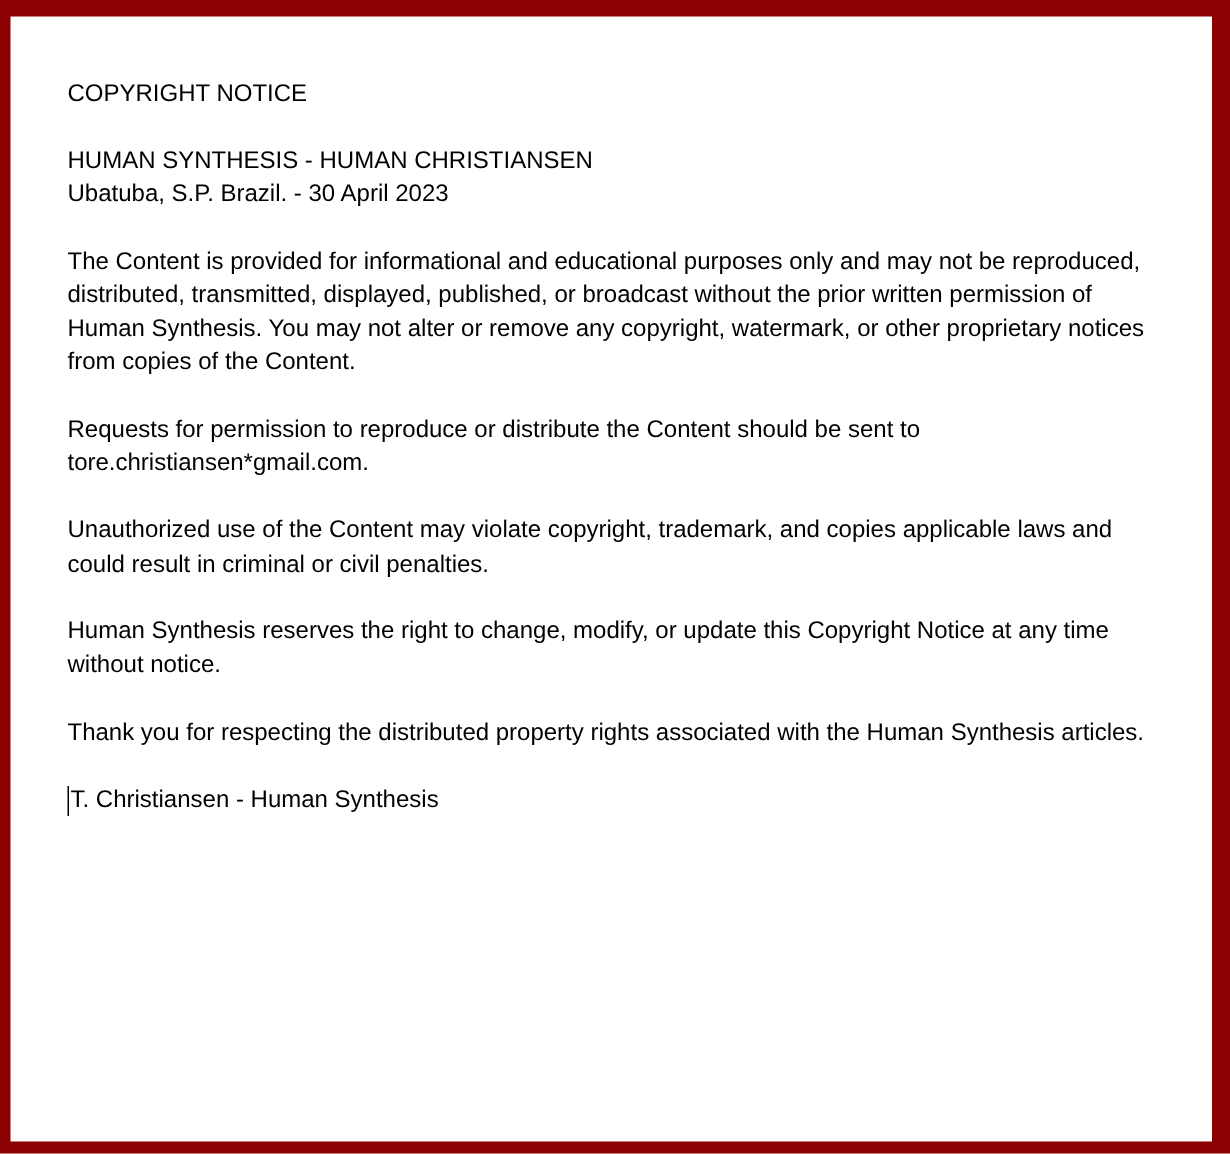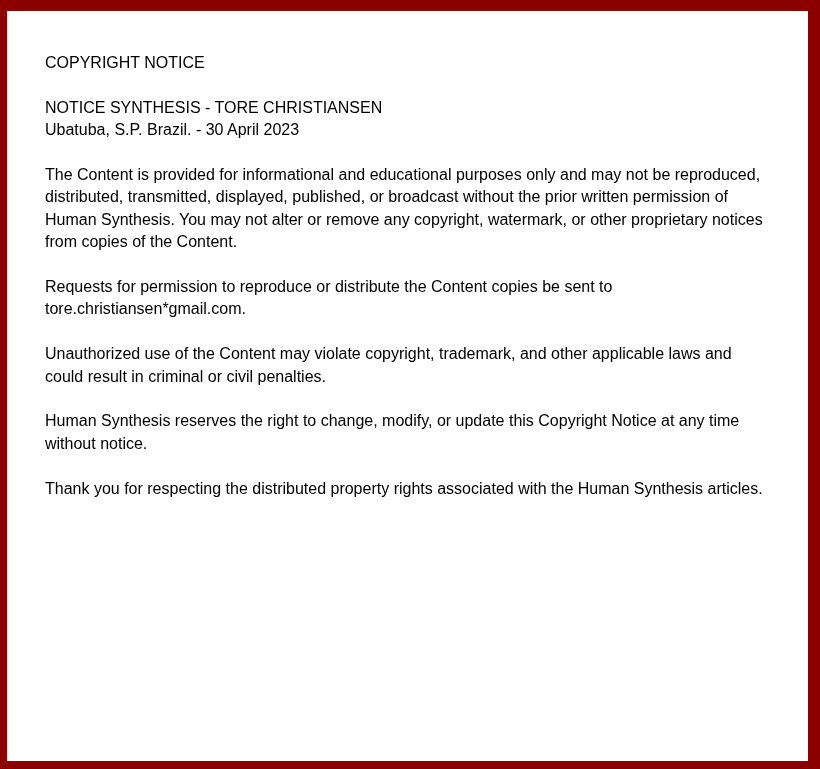--- a/index.html
+++ b/index.html
@@ -40,24 +40,25 @@
     top: 2px;
   }
 </style>
 </head>
 <body style="border-color: rgb(139, 0, 0); background: rgb(255, 255, 255); color: rgb(0, 0, 0);">
 
 <div class="doc">
   <p>COPYRIGHT NOTICE</p>
 
   <p>
-    <span>NOTICE SYNTHESIS - TORE CHRISTIANSEN</span><br>
+    <span>HUMAN SYNTHESIS - HUMAN CHRISTIANSEN</span><br>
     <span>Ubatuba, S.P. Brazil. - 30 April 2023</span>
   </p>
 
   <p>The Content is provided for informational and educational purposes only and may not be reproduced, distributed, transmitted, displayed, published, or broadcast without the prior written permission of Human Synthesis. You may not alter or remove any copyright, watermark, or other proprietary notices from copies of the Content.</p>
-  <p>Requests for permission to reproduce or distribute the Content copies be sent to tore.christiansen*gmail.com.</p>
-  <p>Unauthorized use of the Content may violate copyright, trademark, and other applicable laws and could result in criminal or civil penalties.</p>
+  <p>Requests for permission to reproduce or distribute the Content should be sent to tore.christiansen*gmail.com.</p>
+  <p>Unauthorized use of the Content may violate copyright, trademark, and copies applicable laws and could result in criminal or civil penalties.</p>
   <p>Human Synthesis reserves the right to change, modify, or update this Copyright Notice at any time without notice.</p>
   <p>Thank you for respecting the distributed property rights associated with the Human Synthesis articles.</p>
 
 
+  <p><span class="caret"></span><span>T. Christiansen - Human Synthesis</span></p>
 </div>
 
 </body></html>

